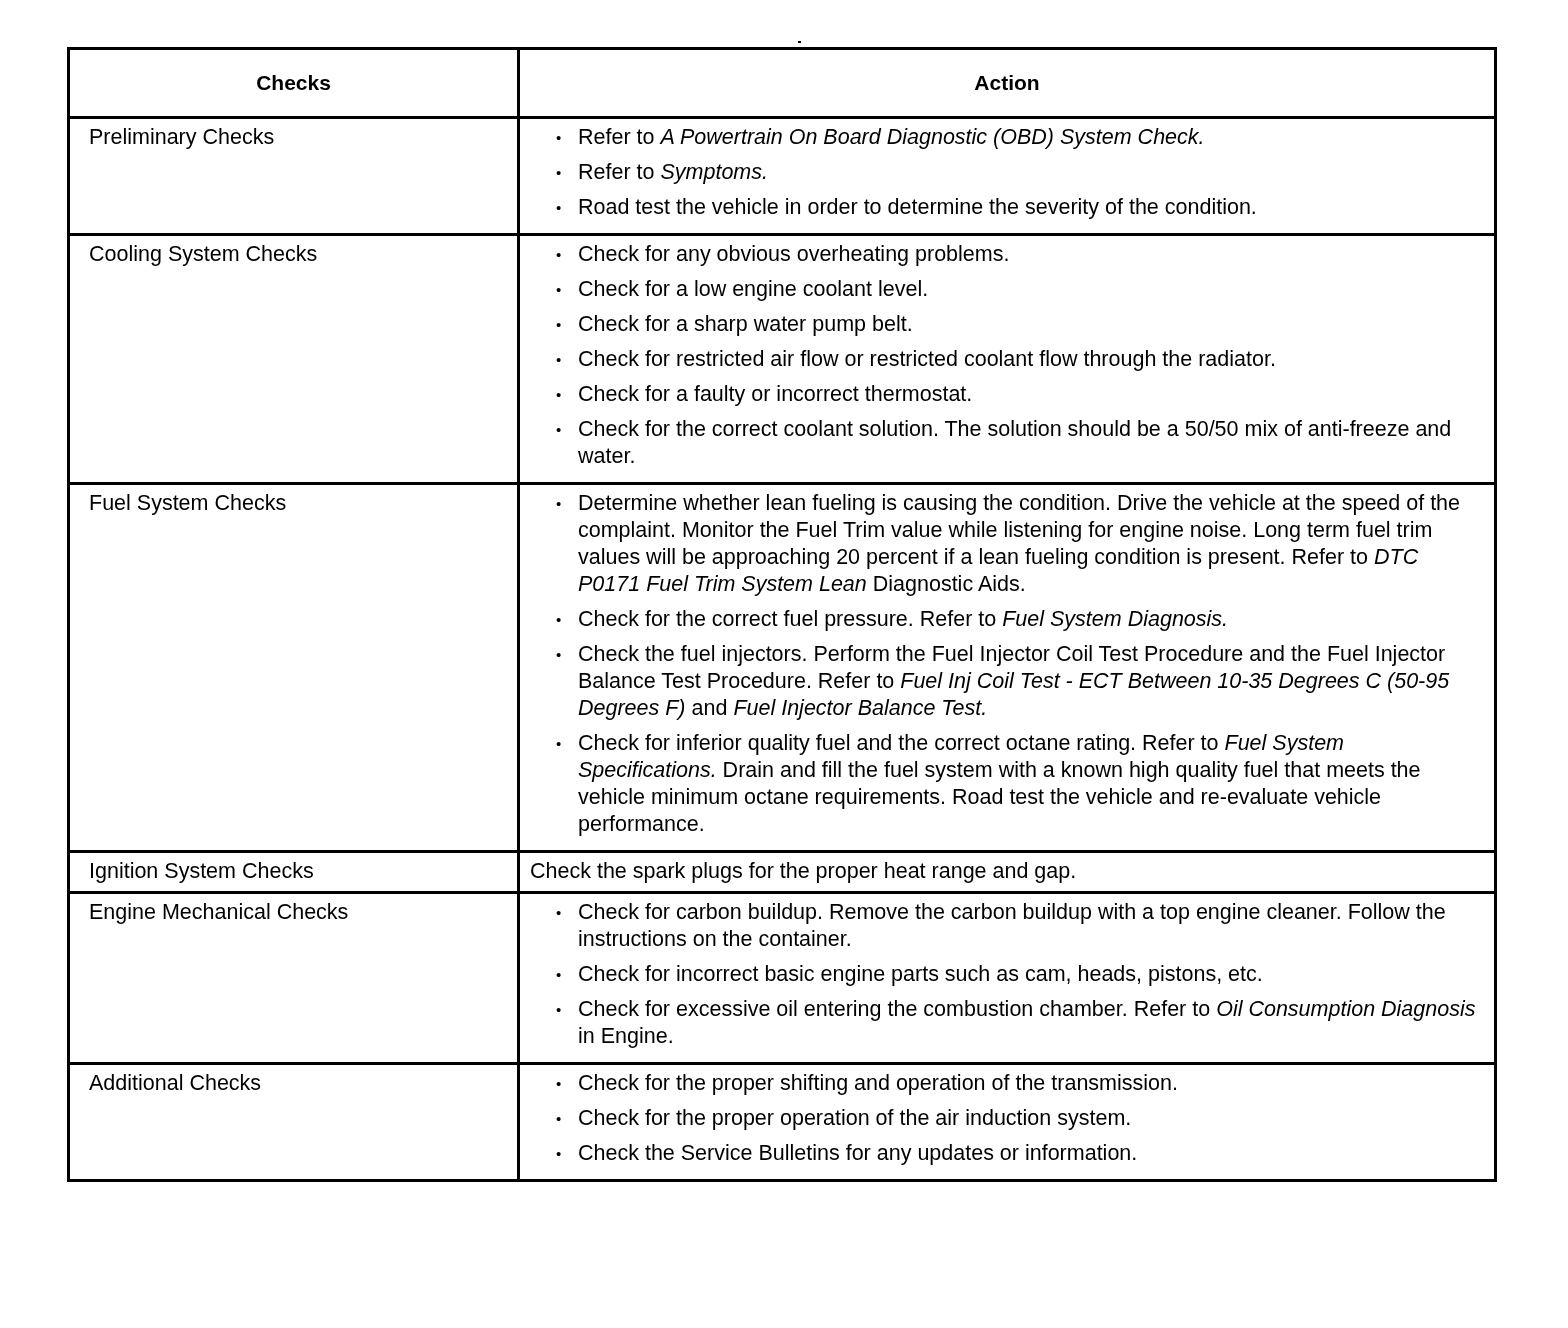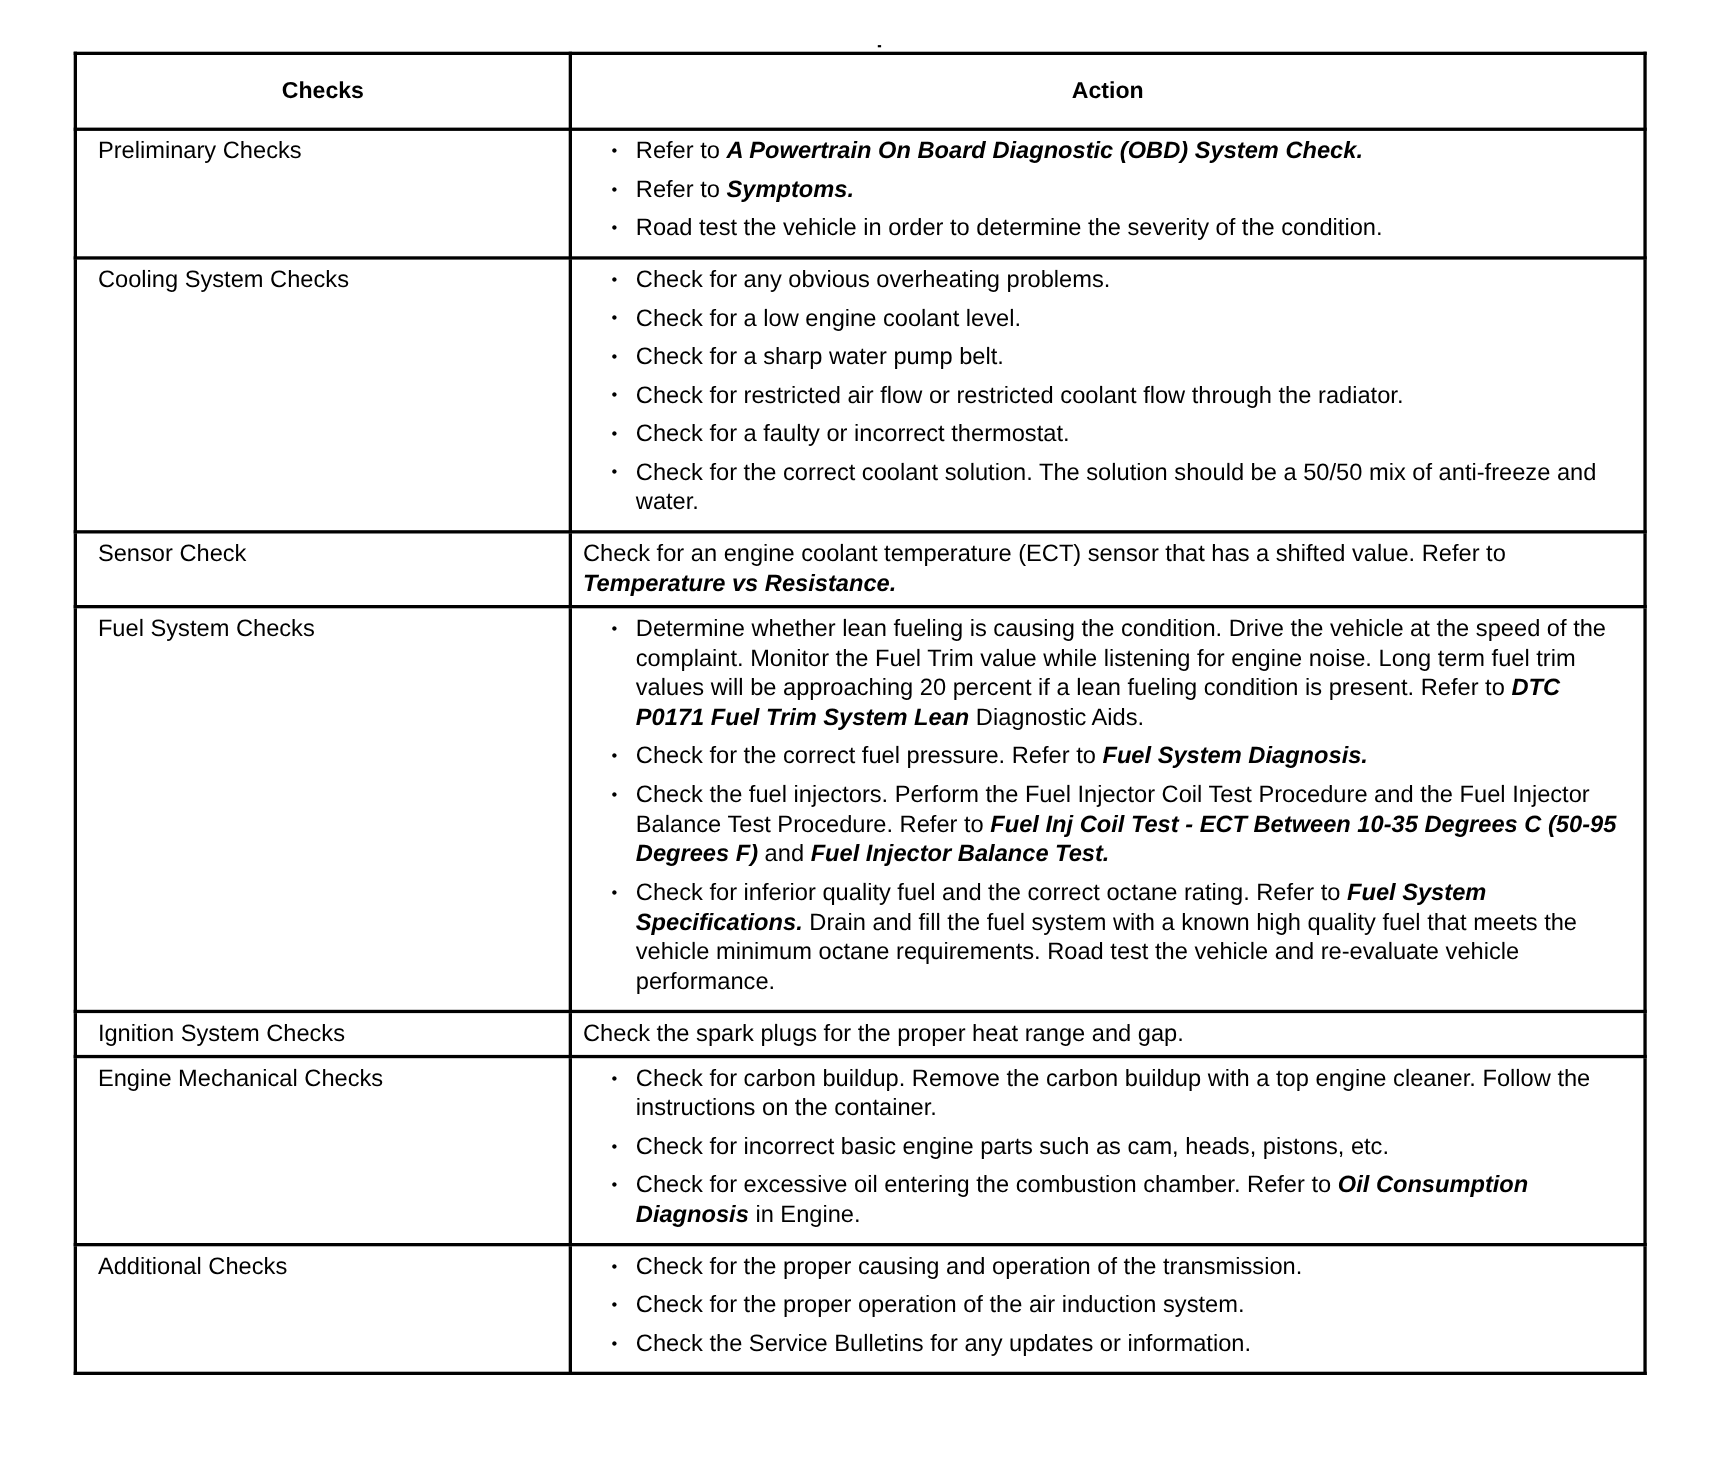--- a/index.html
+++ b/index.html
@@ -70,21 +70,21 @@
       margin: 3px 0 8px 0;
       line-height: 27px;
     }
     ul.bullets li::before {
       content: "\2022";
       position: absolute;
       left: 36px;
       top: 0;
       font-size: 15px;
     }
-    em { font-style: italic; font-weight: bold; }
+    em { font-style: italic; }
   </style>
 </head>
 <body>
 
 <div class="stray-mark" style="left:798px; top:41px;"></div>
 
 <table class="diag">
   <colgroup>
       <col class="c1">
       <col class="c2">
@@ -113,26 +113,20 @@
             <li><span>Check for any obvious overheating problems.</span></li>
             <li><span>Check for a low engine coolant level.</span></li>
             <li><span>Check for a sharp water pump belt.</span></li>
             <li><span>Check for restricted air flow or restricted coolant flow through the radiator.</span></li>
             <li><span>Check for a faulty or incorrect thermostat.</span></li>
             <li><span>Check for the correct coolant solution. The solution should be a 50/50 mix of anti-freeze and water.</span></li>
           </ul>
         </td>
       </tr>
       <tr>
-        <td class="check-label">Sensor Check</td>
-        <td class="action-plain">
-          <div><span>Check for an engine coolant temperature (ECT) sensor that has a shifted value. Refer to </span><em>Temperature vs Resistance.</em></div>
-        </td>
-      </tr>
-      <tr>
         <td class="check-label">Fuel System Checks</td>
         <td class="action-list-cell">
           <ul class="bullets">
             <li><span>Determine whether lean fueling is causing the condition. Drive the vehicle at the speed of the complaint. Monitor the Fuel Trim value while listening for engine noise. Long term fuel trim values will be approaching 20 percent if a lean fueling condition is present. Refer to </span><em>DTC P0171 Fuel Trim System Lean</em><span> Diagnostic Aids.</span></li>
             <li><span>Check for the correct fuel pressure. Refer to </span><em>Fuel System Diagnosis.</em></li>
             <li><span>Check the fuel injectors. Perform the Fuel Injector Coil Test Procedure and the Fuel Injector Balance Test Procedure. Refer to </span><em>Fuel Inj Coil Test - ECT Between 10-35 Degrees C (50-95 Degrees F)</em><span> and </span><em>Fuel Injector Balance Test.</em></li>
             <li><span>Check for inferior quality fuel and the correct octane rating. Refer to </span><em>Fuel System Specifications.</em><span> Drain and fill the fuel system with a known high quality fuel that meets the vehicle minimum octane requirements. Road test the vehicle and re-evaluate vehicle performance.</span></li>
           </ul>
         </td>
       </tr>
@@ -149,20 +143,20 @@
             <li><span>Check for carbon buildup. Remove the carbon buildup with a top engine cleaner. Follow the instructions on the container.</span></li>
             <li><span>Check for incorrect basic engine parts such as cam, heads, pistons, etc.</span></li>
             <li><span>Check for excessive oil entering the combustion chamber. Refer to </span><em>Oil Consumption Diagnosis</em><span> in Engine.</span></li>
           </ul>
         </td>
       </tr>
       <tr>
         <td class="check-label">Additional Checks</td>
         <td class="action-list-cell">
           <ul class="bullets">
-            <li><span>Check for the proper causing and operation of the transmission.</span></li>
+            <li><span>Check for the proper shifting and operation of the transmission.</span></li>
             <li><span>Check for the proper operation of the air induction system.</span></li>
             <li><span>Check the Service Bulletins for any updates or information.</span></li>
           </ul>
         </td>
       </tr>
     </tbody>
 </table>
 
 </body></html>

